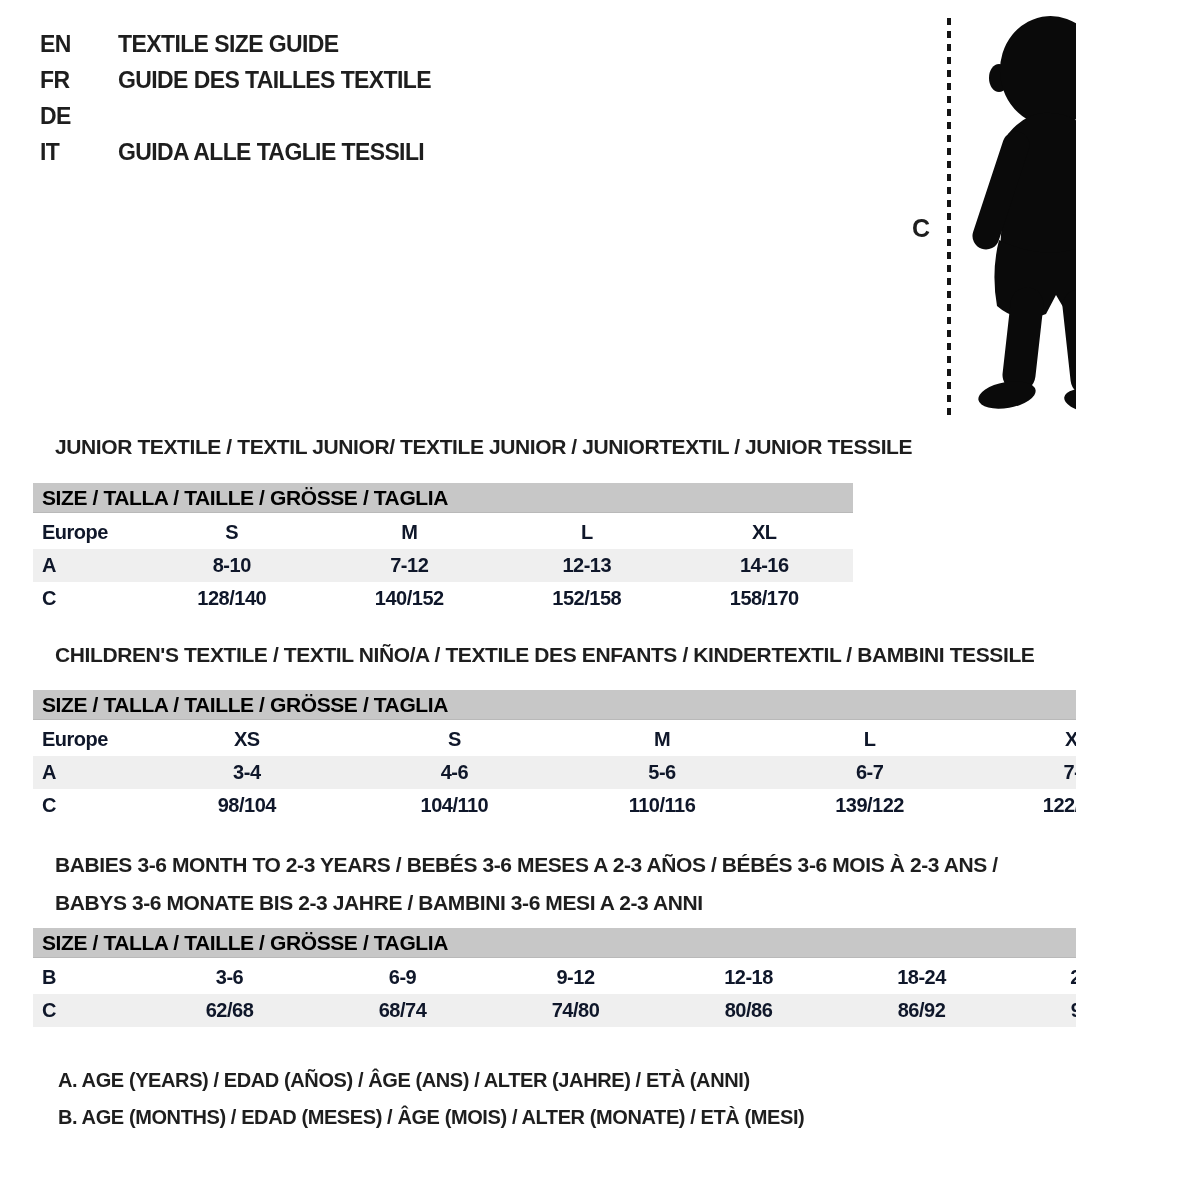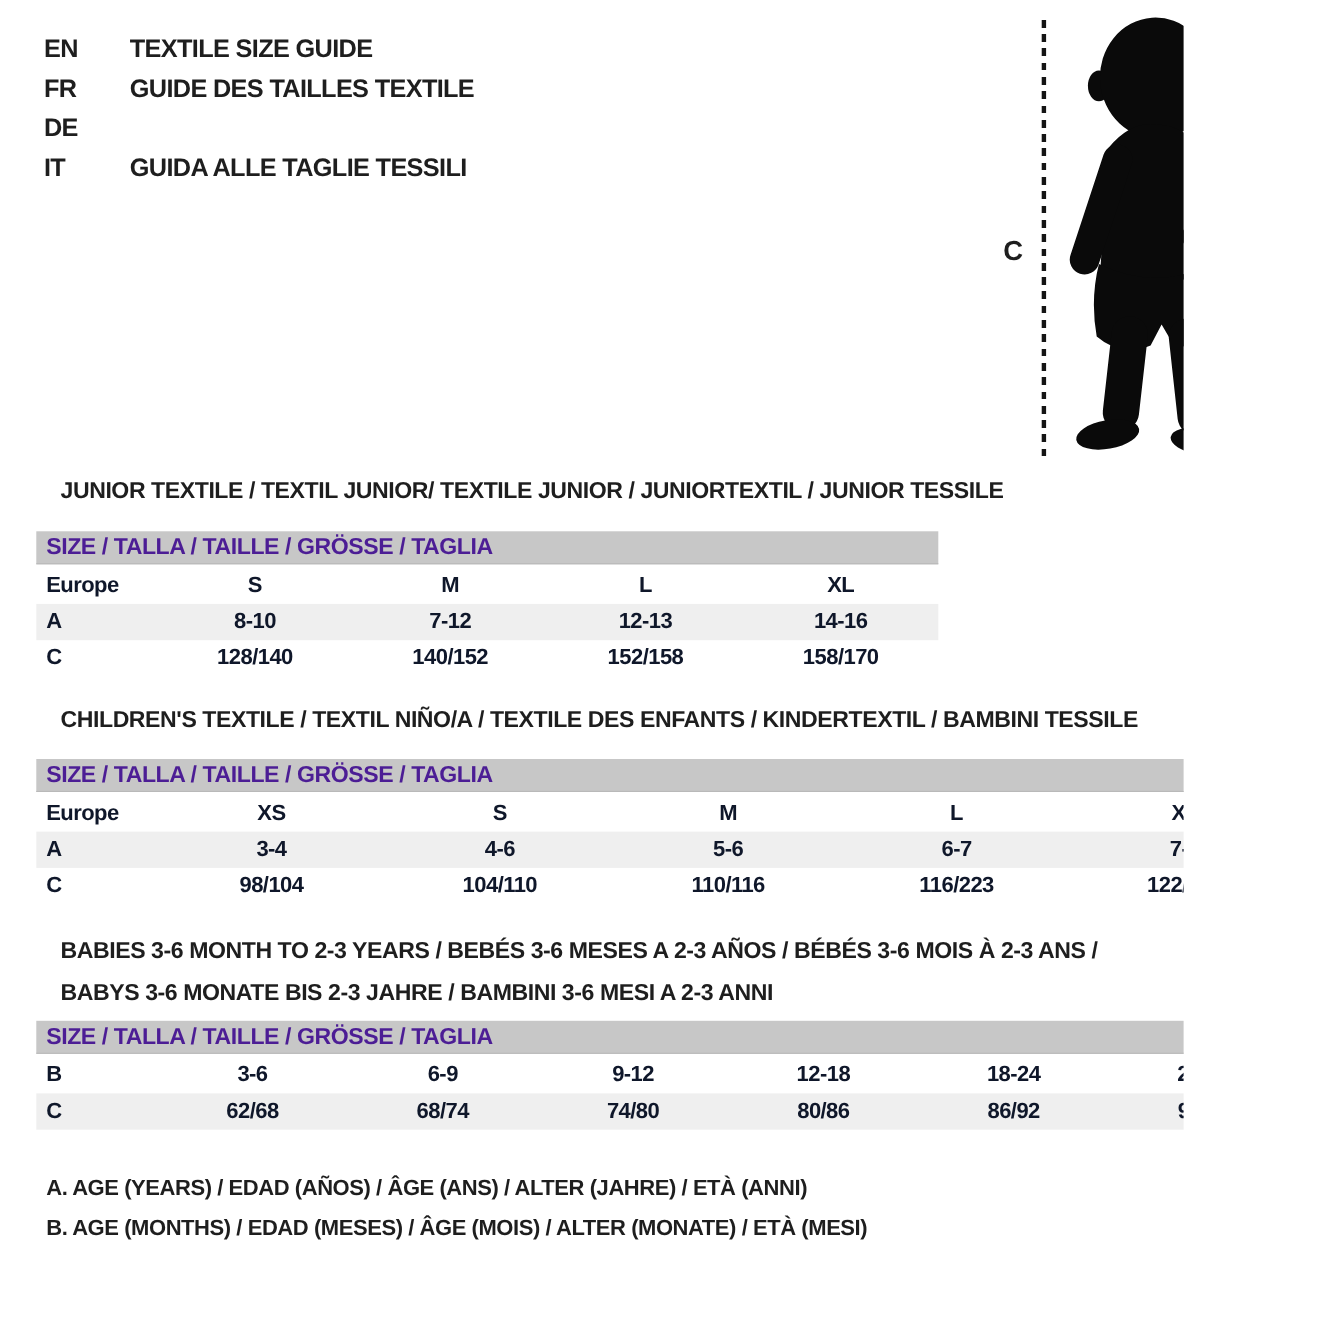--- a/index.html
+++ b/index.html
@@ -20,30 +20,30 @@
   
   .sec-title{position:absolute;left:42px;font-size:21px;font-weight:700;
     letter-spacing:-0.4px;white-space:nowrap;line-height:26px;margin-left:13px;}
   .sec-title .tline{display:block;}
   .sec-title.two-line{line-height:38px;}
   
   .stable{position:absolute;left:33px;}
   .t1{top:483px;width:820px;}
   .t2{top:690px;width:1148px;}
   .t3{top:928px;width:1148px;}
-  .size-bar{height:30px;line-height:30px;background:#c7c7c7;color:#4c1d95;
+  .size-bar{height:30px;line-height:30px;background:#c7c7c7;color:#000000;
     font-weight:700;font-size:21px;letter-spacing:-0.4px;padding-left:9px;
     box-sizing:border-box;margin-bottom:3px;border-bottom:1px solid #b9b9b9;}
   .trow{display:flex;height:33px;align-items:center;font-weight:700;
     font-size:20px;letter-spacing:-0.5px;color:#0f172a;}
   .trow.striped{background:#efefef;}
   .lbl{width:110px;flex:0 0 110px;padding-left:9px;box-sizing:border-box;}
   .cell{flex:1;text-align:center;}
   
-  .footnotes{position:absolute;left:42px;top:1062px;}
+  .footnotes{position:absolute;left:58px;top:1062px;}
   .fnote{height:37px;line-height:37px;font-weight:700;font-size:20px;
     letter-spacing:-0.4px;white-space:nowrap;}
 </style>
 </head>
 <body>
 
 <div class="page">
 
   <div class="lang-list">
     <div class="lang-row">
@@ -135,21 +135,21 @@
       <div class="cell">4-6</div>
       <div class="cell">5-6</div>
       <div class="cell">6-7</div>
       <div class="cell">7-8</div>
     </div>
     <div class="trow">
       <div class="lbl">C</div>
       <div class="cell">98/104</div>
       <div class="cell">104/110</div>
       <div class="cell">110/116</div>
-      <div class="cell">116/223</div>
+      <div class="cell">139/122</div>
       <div class="cell">122/128</div>
     </div>
   </div>
 
   <div class="sec-title two-line" style="top:846px">
     <span class="tline">BABIES 3-6 MONTH TO 2-3 YEARS / BEBÉS 3-6 MESES A 2-3 AÑOS / BÉBÉS 3-6 MOIS À 2-3 ANS /</span>
     <span class="tline">BABYS 3-6 MONATE BIS 2-3 JAHRE / BAMBINI 3-6 MESI A 2-3 ANNI</span>
   </div>
   <div class="stable t3">
     <div class="size-bar">SIZE / TALLA / TAILLE / GRÖSSE / TAGLIA</div>

